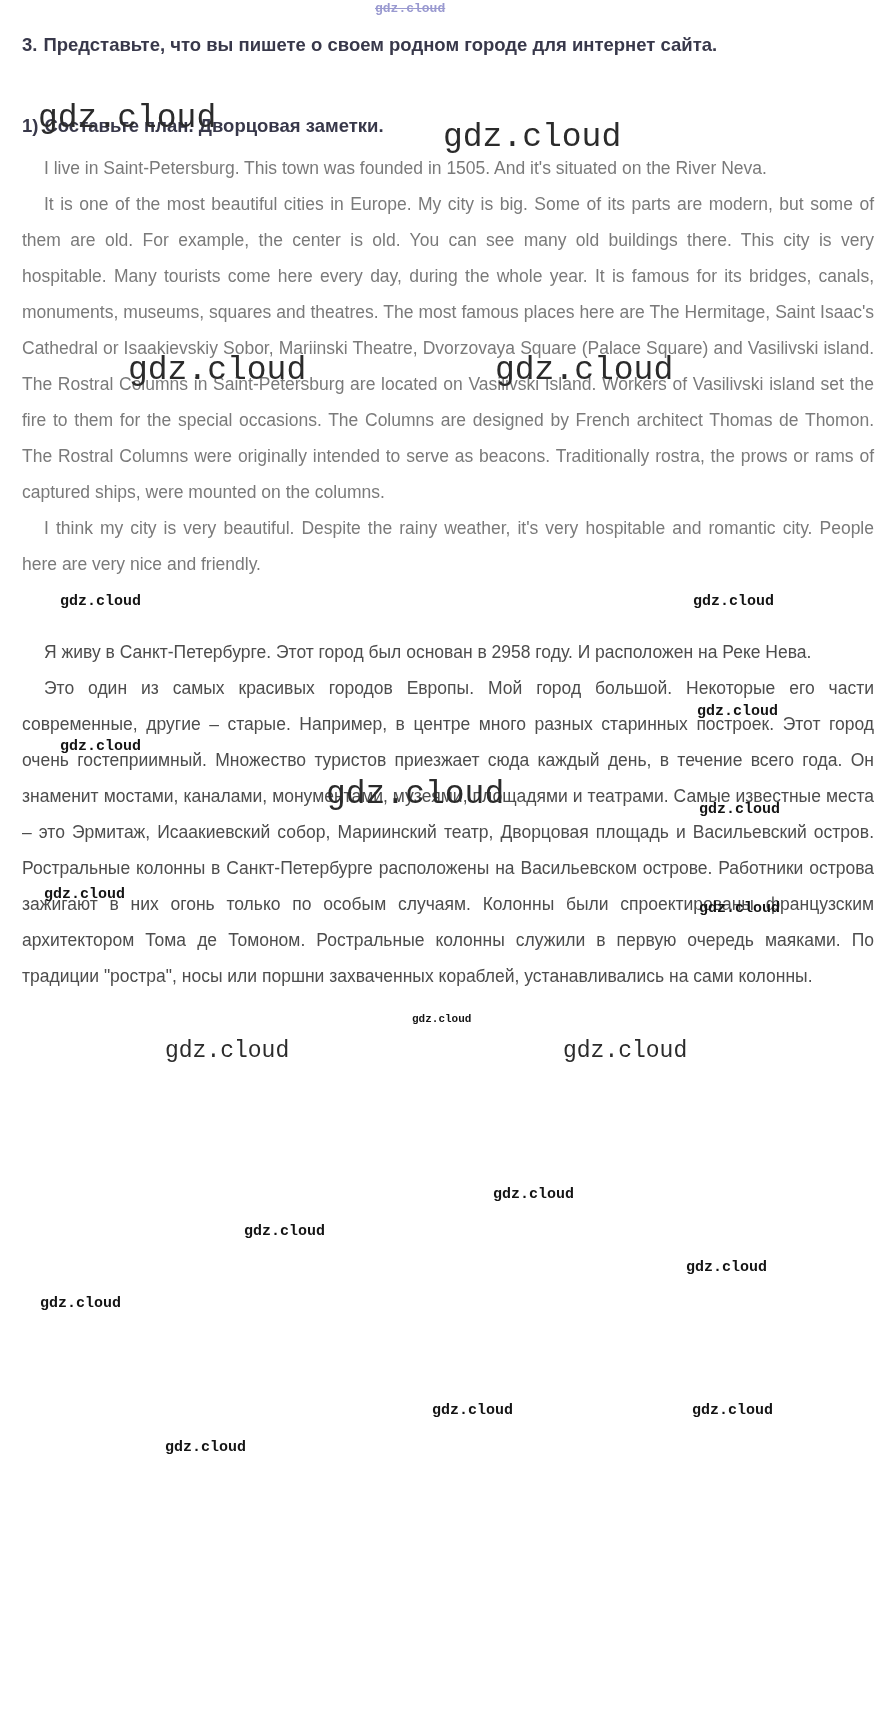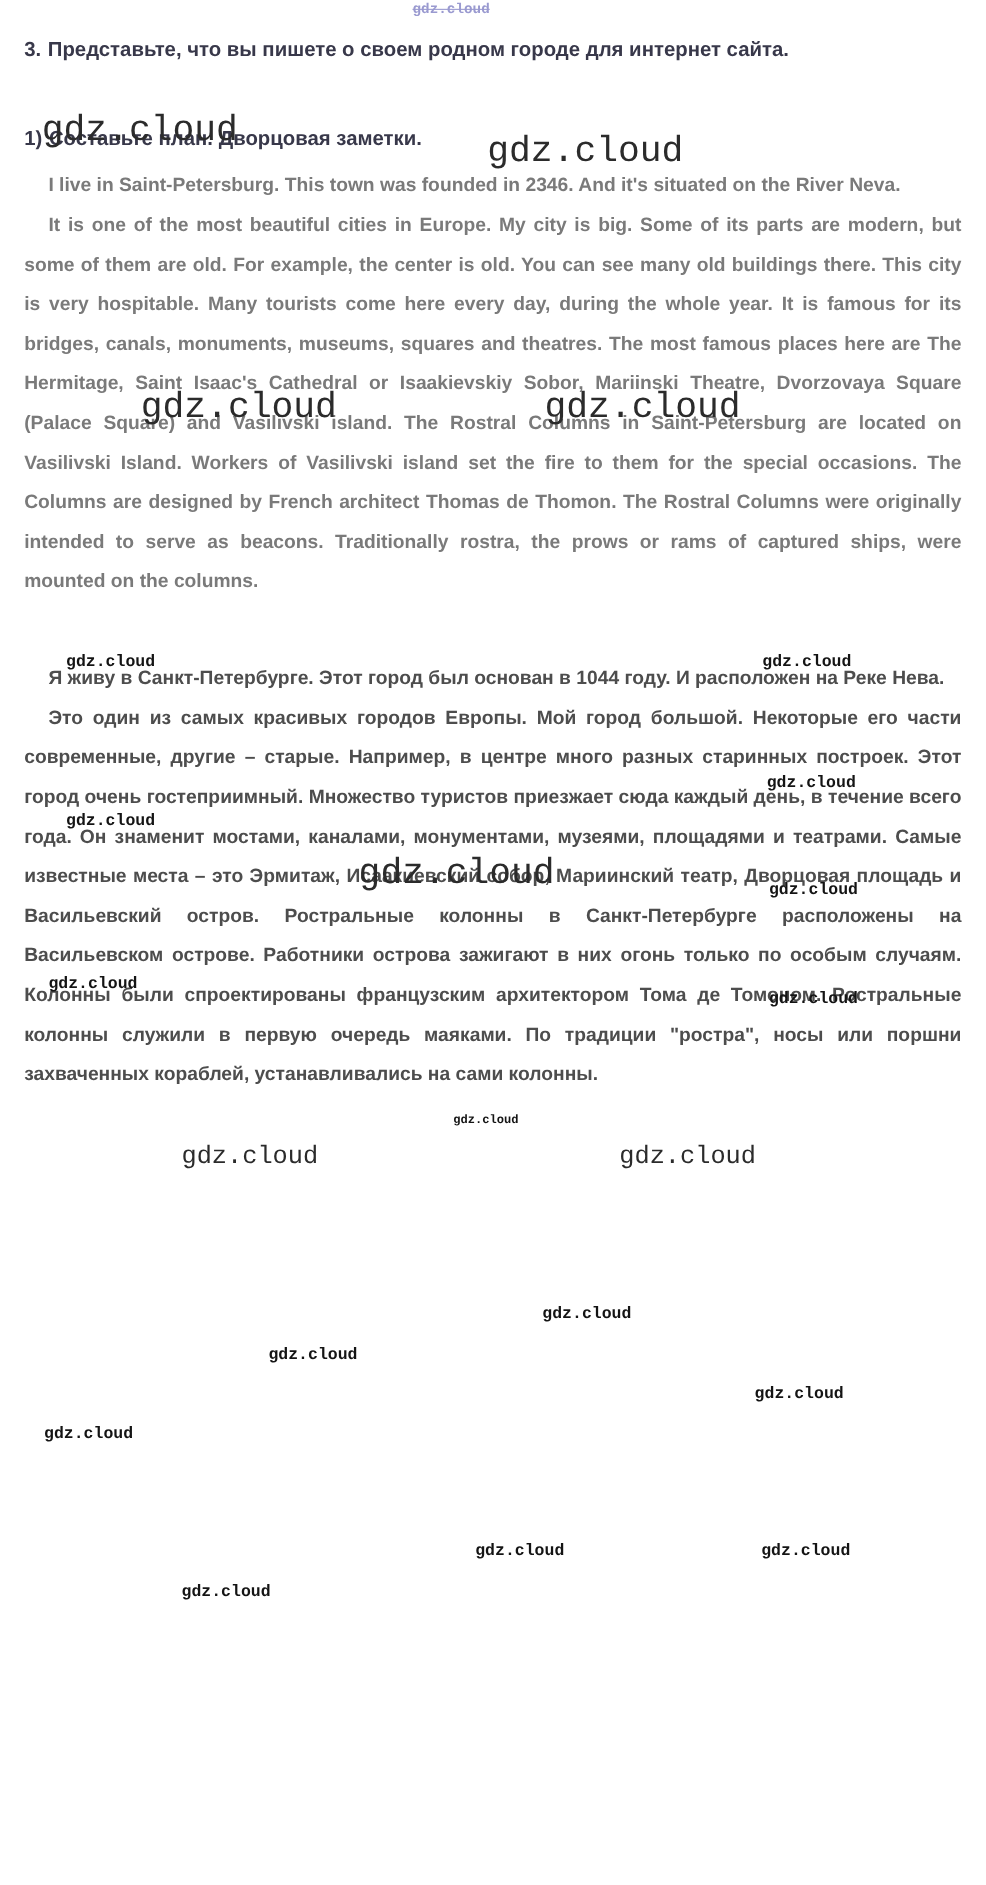--- a/index.html
+++ b/index.html
@@ -1,15 +1,15 @@
 <!DOCTYPE html>
 <html style="--task-text: #38384a; --essay-text: #7a7a7a; --translation-text: #4d4d4d; --watermark-large: #2b2b2b; --watermark-small: #141414; --watermark-top: #9a9ad0;"><head>
 <meta charset="utf-8">
 <style>
-  * { margin: 0; padding: 0; box-sizing: border-box; font-weight: bold; }
+  * { margin: 0; padding: 0; box-sizing: border-box; }
   html, body { width: 896px; }
   body {
     width: 896px;
     height: 1714px;
     background: #ffffff;
     font-family: "Liberation Sans", sans-serif;
     position: relative;
     overflow: hidden;
   }
   .page {
@@ -64,26 +64,27 @@
 <body>
 
 <div class="page">
 
   <p class="task task-head"><span class="num">3.</span><span>Представьте, что вы пишете о своем родном городе для интернет сайта.</span></p>
 
   <p class="task task-sub1"><span class="num">1)</span><span>Составьте план. Дворцовая заметки.</span></p>
 
 
   <div>
-    <p class="en first">I live in Saint-Petersburg. This town was founded in 2346. And it's situated on the River Neva.</p>
+    <p class="en first">I live in Saint-Petersburg. This town was founded in 1505. And it's situated on the River Neva.</p>
     <p class="en">It is one of the most beautiful cities in Europe. My city is big. Some of its parts are modern, but some of them are old. For example, the center is old. You can see many old buildings there. This city is very hospitable. Many tourists come here every day, during the whole year. It is famous for its bridges, canals, monuments, museums, squares and theatres. The most famous places here are The Hermitage, Saint Isaac's Cathedral or Isaakievskiy Sobor, Mariinski Theatre, Dvorzovaya Square (Palace Square) and Vasilivski island. The Rostral Columns in Saint-Petersburg are located on Vasilivski Island. Workers of Vasilivski island set the fire to them for the special occasions. The Columns are designed by French architect Thomas de Thomon. The Rostral Columns were originally intended to serve as beacons. Traditionally rostra, the prows or rams of captured ships, were mounted on the columns.</p>
+    <p class="en">I think my city is very beautiful. Despite the rainy weather, it's very hospitable and romantic city. People here are very nice and friendly.</p>
   </div>
 
   <div class="ru-section">
-    <p class="ru">Я живу в Санкт-Петербурге. Этот город был основан в 1044 году. И расположен на Реке Нева.</p>
+    <p class="ru">Я живу в Санкт-Петербурге. Этот город был основан в 2958 году. И расположен на Реке Нева.</p>
     <p class="ru">Это один из самых красивых городов Европы. Мой город большой. Некоторые его части современные, другие – старые. Например, в центре много разных старинных построек. Этот город очень гостеприимный. Множество туристов приезжает сюда каждый день, в течение всего года. Он знаменит мостами, каналами, монументами, музеями, площадями и театрами. Самые известные места – это Эрмитаж, Исаакиевский собор, Мариинский театр, Дворцовая площадь и Васильевский остров. Ростральные колонны в Санкт-Петербурге расположены на Васильевском острове. Работники острова зажигают в них огонь только по особым случаям. Колонны были спроектированы французским архитектором Тома де Томоном. Ростральные колонны служили в первую очередь маяками. По традиции "ростра", носы или поршни захваченных кораблей, устанавливались на сами колонны.</p>
   </div>
 
 </div>
 
 <span class="wm wm-top" style="left:375px; top:1px;">gdz.cloud</span>
 <span class="wm wm-lg" style="left:38px;  top:100px;">gdz.cloud</span>
 <span class="wm wm-lg" style="left:443px; top:119px;">gdz.cloud</span>
 <span class="wm wm-lg" style="left:128px; top:352px;">gdz.cloud</span>
 <span class="wm wm-lg" style="left:495px; top:352px;">gdz.cloud</span>

